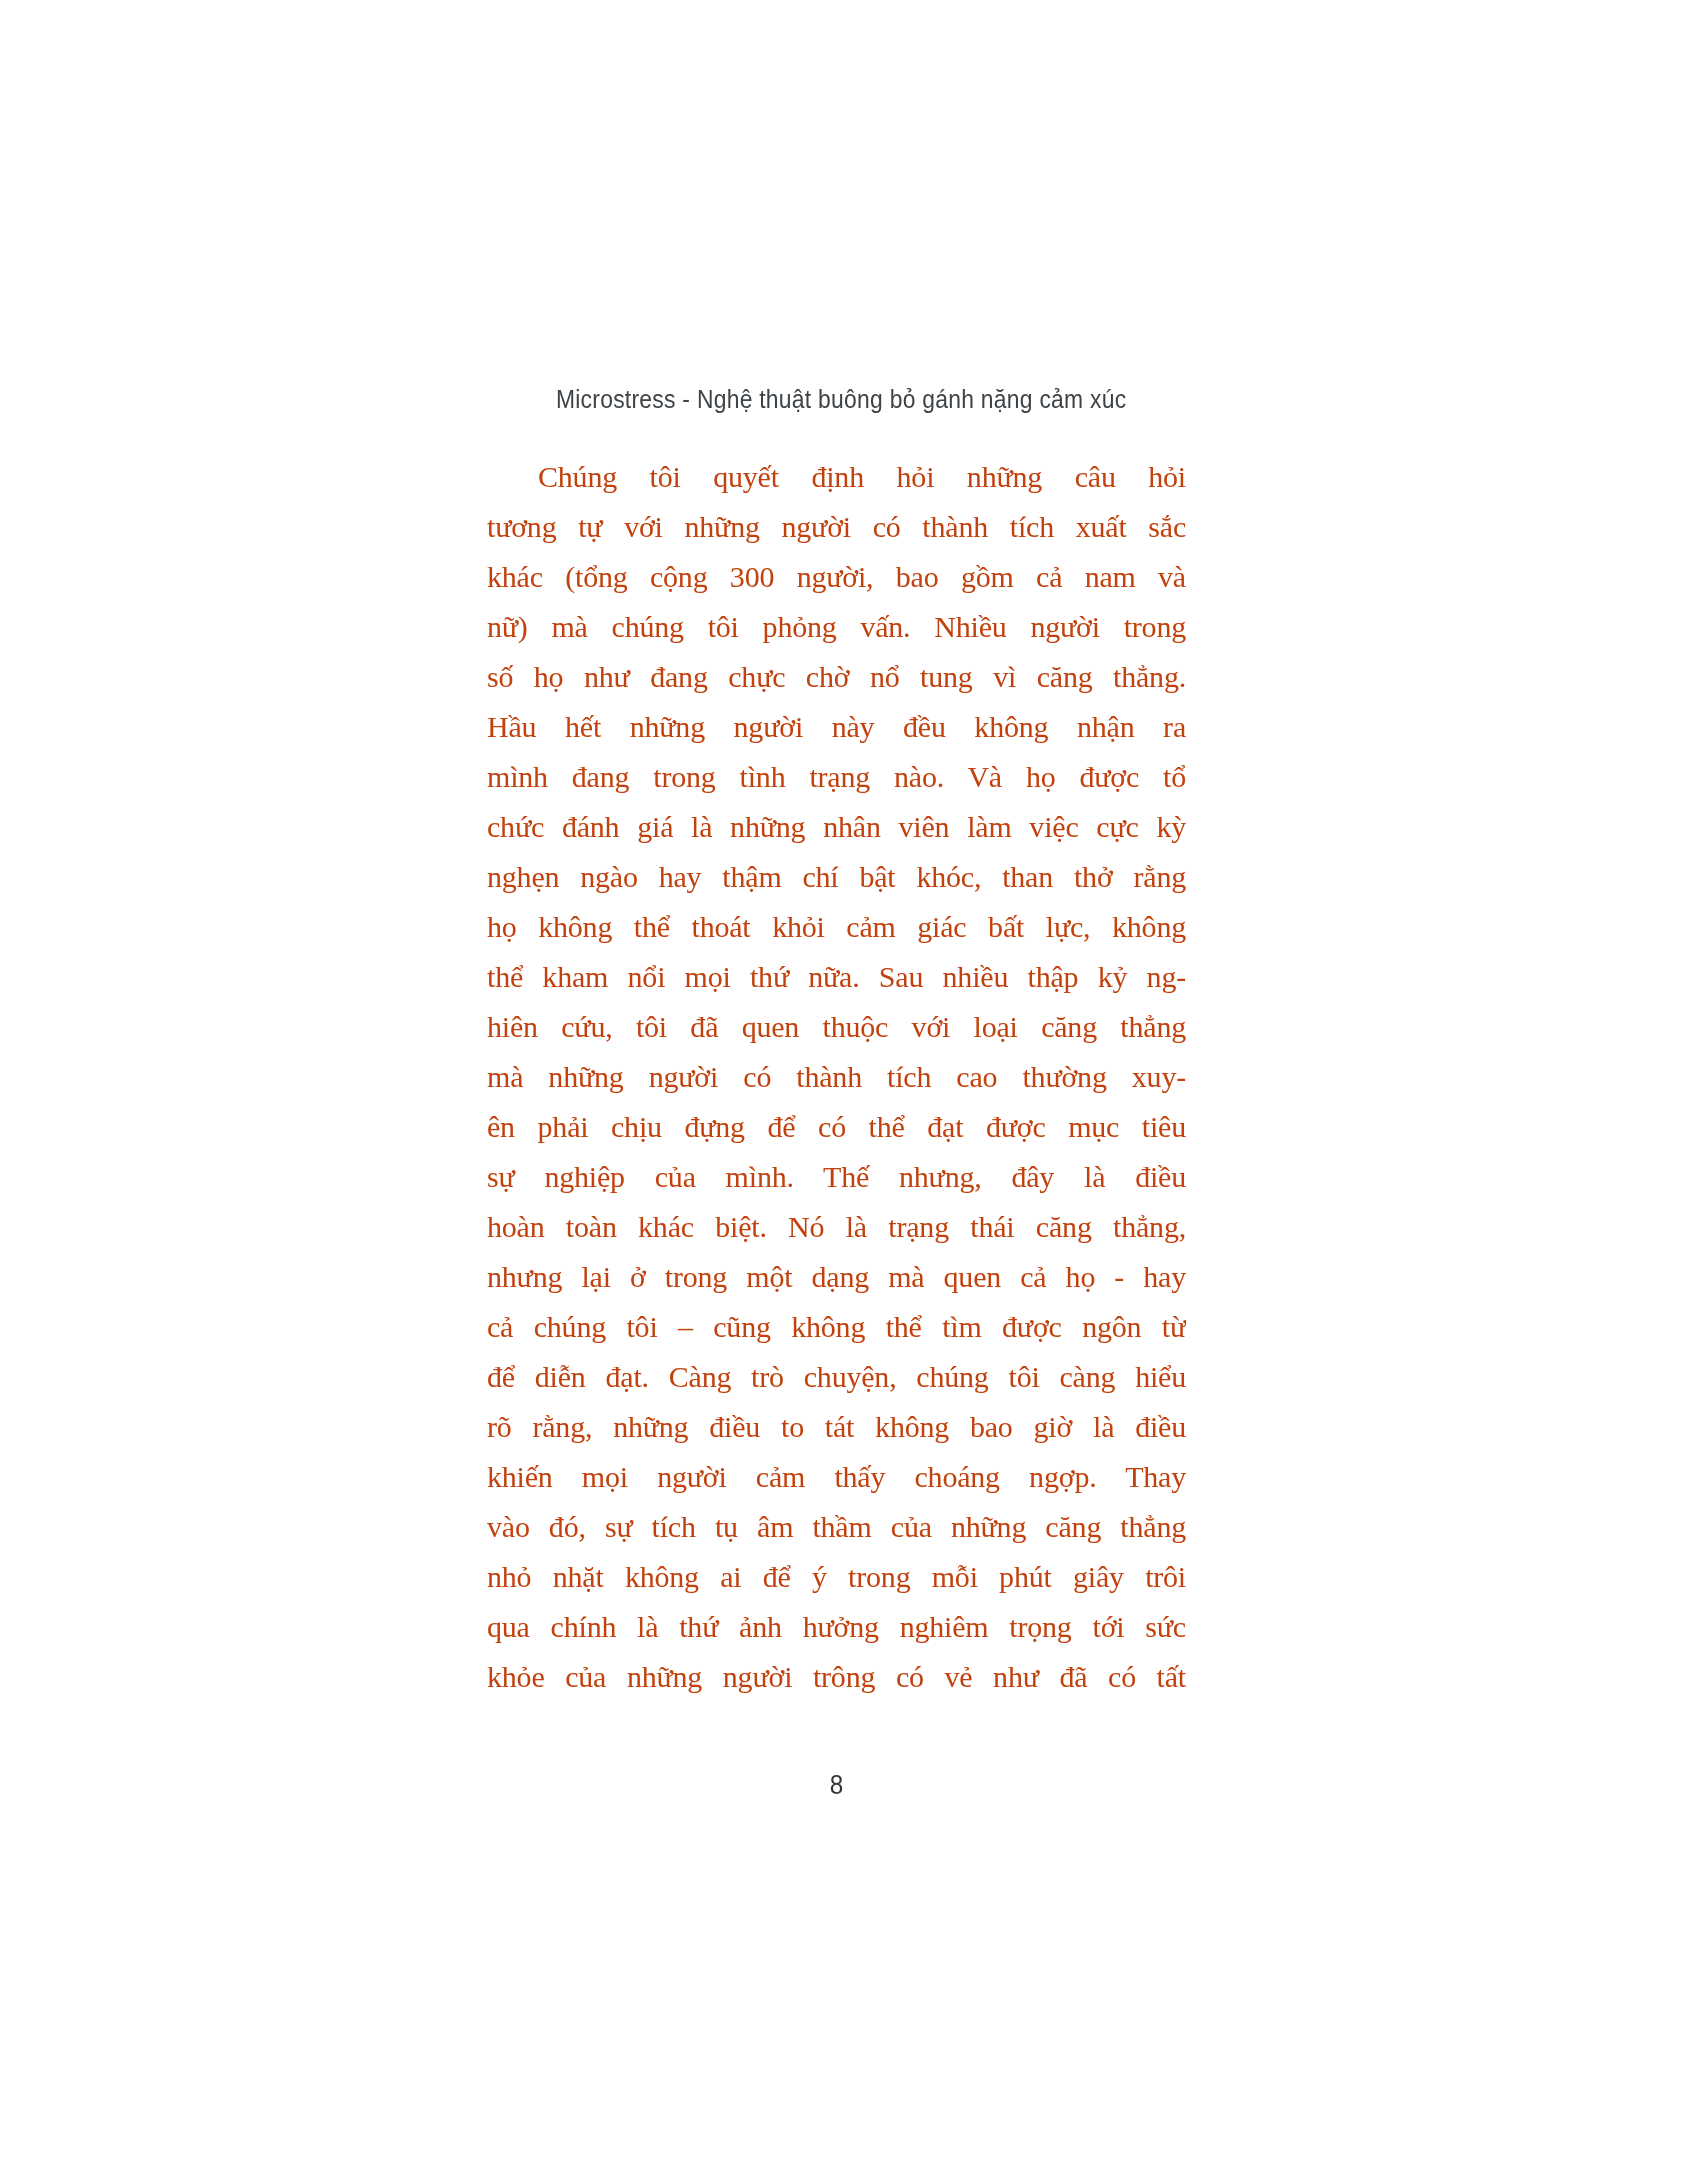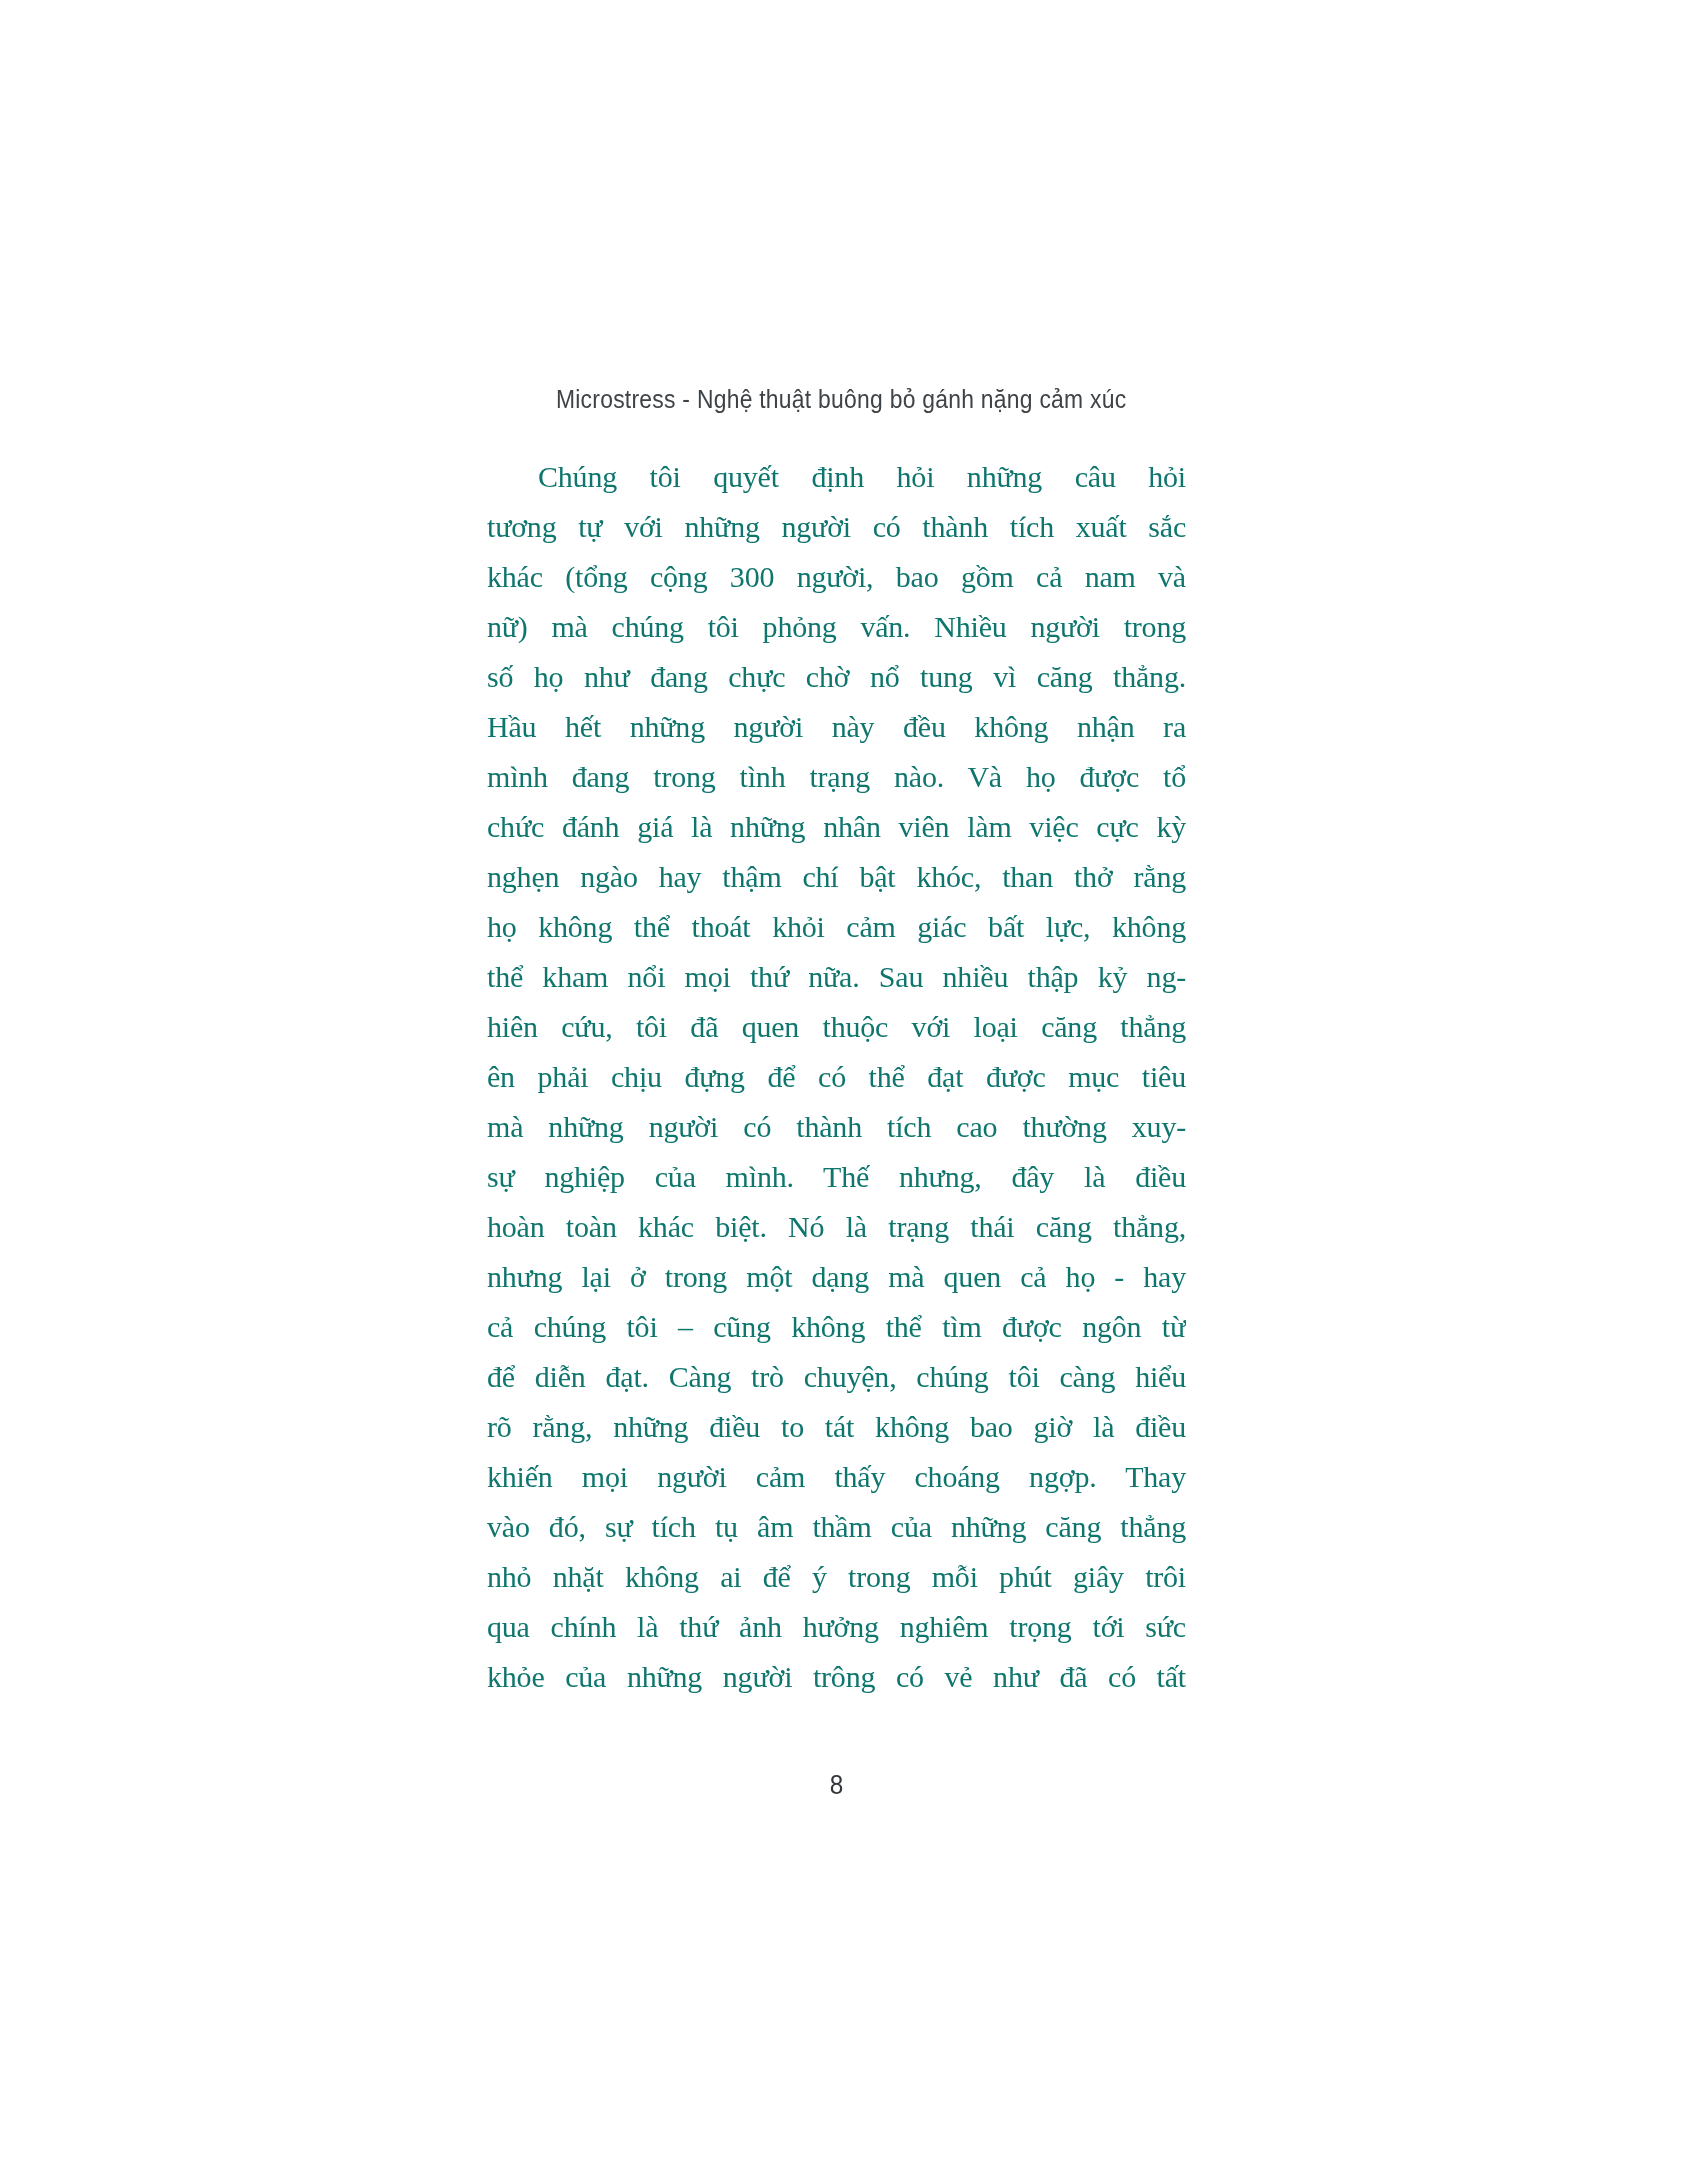--- a/index.html
+++ b/index.html
@@ -35,21 +35,21 @@
     white-space: nowrap;
     letter-spacing: 0.3px;
   }
   .body-block {
     position: absolute;
     left: 487px;
     top: 452px;
     width: 699px;
     font-family: "Liberation Serif", serif;
     font-size: 30px;
-    color: #0f766e;
+    color: #c2410c;
     letter-spacing: -0.2px;
   }
   .body-line {
     height: 50px;
     line-height: 50px;
     text-align: justify;
     text-align-last: justify;
     white-space: normal;
     overflow: hidden;
   }
@@ -86,22 +86,22 @@
     <div class="body-line">khác (tổng cộng 300 người, bao gồm cả nam và</div>
     <div class="body-line">nữ) mà chúng tôi phỏng vấn. Nhiều người trong</div>
     <div class="body-line">số họ như đang chực chờ nổ tung vì căng thẳng.</div>
     <div class="body-line">Hầu hết những người này đều không nhận ra</div>
     <div class="body-line">mình đang trong tình trạng nào. Và họ được tổ</div>
     <div class="body-line">chức đánh giá là những nhân viên làm việc cực kỳ</div>
     <div class="body-line">nghẹn ngào hay thậm chí bật khóc, than thở rằng</div>
     <div class="body-line">họ không thể thoát khỏi cảm giác bất lực, không</div>
     <div class="body-line">thể kham nổi mọi thứ nữa. Sau nhiều thập kỷ ng-</div>
     <div class="body-line">hiên cứu, tôi đã quen thuộc với loại căng thẳng</div>
+    <div class="body-line">mà những người có thành tích cao thường xuy-</div>
     <div class="body-line">ên phải chịu đựng để có thể đạt được mục tiêu</div>
-    <div class="body-line">mà những người có thành tích cao thường xuy-</div>
     <div class="body-line">sự nghiệp của mình. Thế nhưng, đây là điều</div>
     <div class="body-line">hoàn toàn khác biệt. Nó là trạng thái căng thẳng,</div>
     <div class="body-line">nhưng lại ở trong một dạng mà quen cả họ - hay</div>
     <div class="body-line">cả chúng tôi – cũng không thể tìm được ngôn từ</div>
     <div class="body-line">để diễn đạt. Càng trò chuyện, chúng tôi càng hiểu</div>
     <div class="body-line">rõ rằng, những điều to tát không bao giờ là điều</div>
     <div class="body-line">khiến mọi người cảm thấy choáng ngợp. Thay</div>
     <div class="body-line">vào đó, sự tích tụ âm thầm của những căng thẳng</div>
     <div class="body-line">nhỏ nhặt không ai để ý trong mỗi phút giây trôi</div>
     <div class="body-line">qua chính là thứ ảnh hưởng nghiêm trọng tới sức</div>

